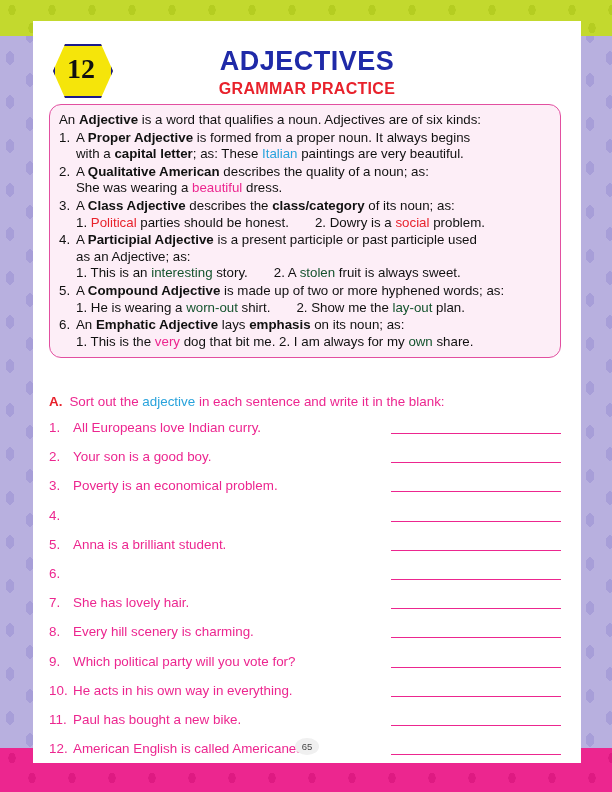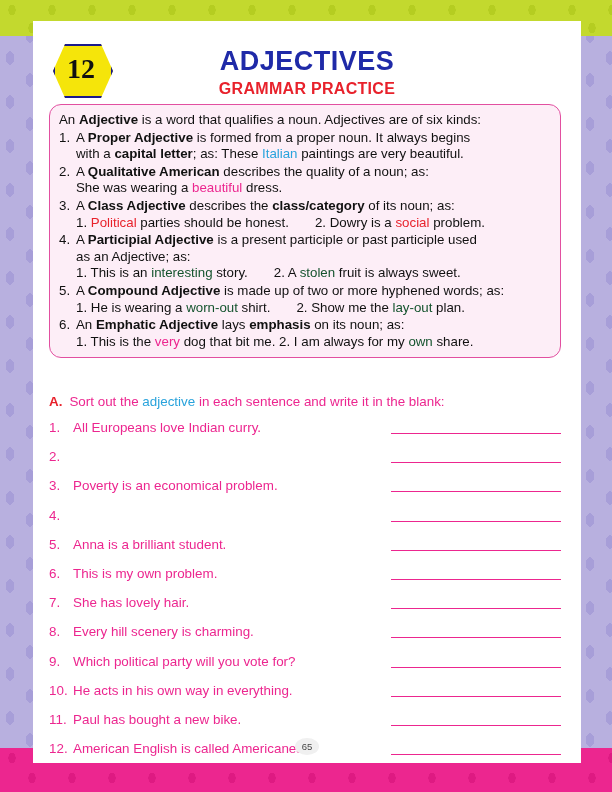--- a/index.html
+++ b/index.html
@@ -304,39 +304,39 @@
     </div>
 
     <div class="q-list">
       <div class="q-row">
         <span class="q-num">1.</span>
         <span class="q-text">All Europeans love Indian curry.</span>
         <span class="q-blank" style="left:342px;width:170px;"></span>
       </div>
       <div class="q-row">
         <span class="q-num">2.</span>
+        <span class="q-text">Your son is a good boy.</span>
         <span class="q-blank" style="left:342px;width:170px;"></span>
       </div>
       <div class="q-row">
         <span class="q-num">3.</span>
         <span class="q-text">Poverty is an economical problem.</span>
         <span class="q-blank" style="left:342px;width:170px;"></span>
       </div>
       <div class="q-row">
         <span class="q-num">4.</span>
         <span class="q-blank" style="left:342px;width:170px;"></span>
       </div>
       <div class="q-row">
         <span class="q-num">5.</span>
         <span class="q-text">Anna is a brilliant student.</span>
         <span class="q-blank" style="left:342px;width:170px;"></span>
       </div>
       <div class="q-row">
         <span class="q-num">6.</span>
-        <span class="q-text">This is my own problem.</span>
         <span class="q-blank" style="left:342px;width:170px;"></span>
       </div>
       <div class="q-row">
         <span class="q-num">7.</span>
         <span class="q-text">She has lovely hair.</span>
         <span class="q-blank" style="left:342px;width:170px;"></span>
       </div>
       <div class="q-row">
         <span class="q-num">8.</span>
         <span class="q-text">Every hill scenery is charming.</span>

